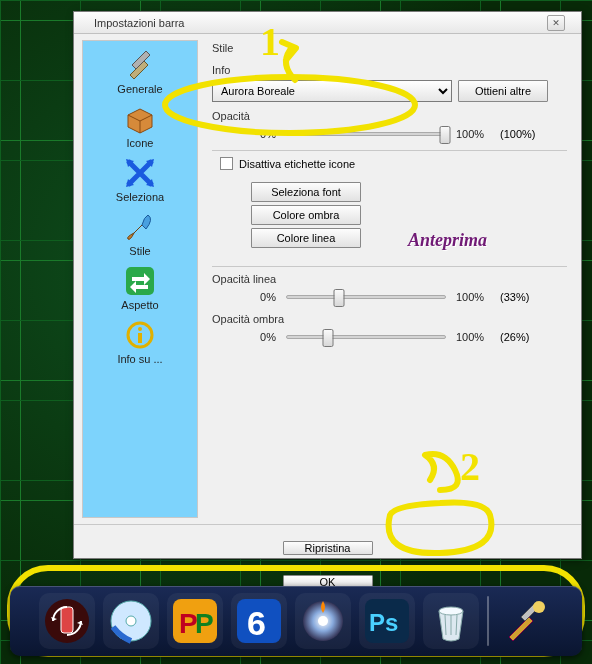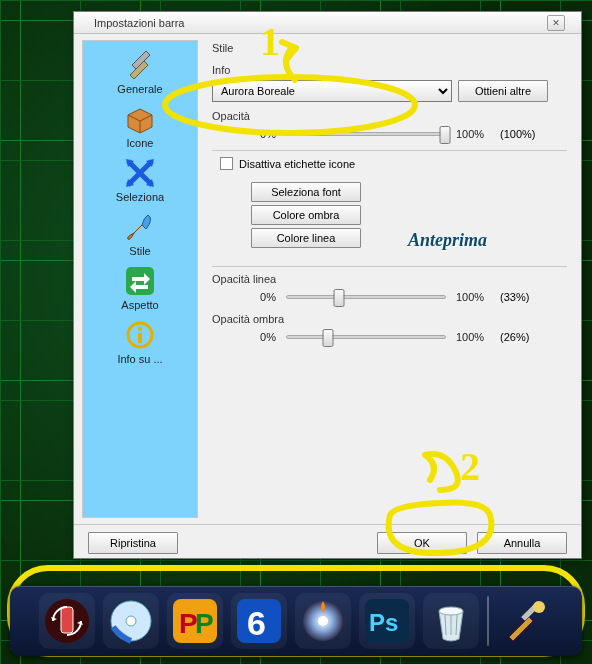--- a/index.html
+++ b/index.html
@@ -104,27 +104,27 @@
   border:1px solid #777; border-radius:2px;
   transform:translateX(-50%);
 }
 .slider-val { width:50px; font-size:11px;}
 .chk-row { display:flex; align-items:center; gap:6px; margin:6px 8px 8px;}
 .chk { width:13px; height:13px; border:1px solid #888; background:#fff;}
 .font-btns { display:flex; flex-direction:column; gap:3px; margin-top:4px;}
 .preview {
   position:absolute; left:210px; top:196px;
   font-family: Georgia, serif; font-style: italic; font-weight:bold;
-  font-size: 18px; color: #0c4a6e;
+  font-size: 18px; color: #701a75;
   text-shadow: 1px 1px 0 #fff;
 }
 .hr { height:1px; background:#c8c8c8; margin:10px 0 6px;}
 .footer {
   height: 36px; border-top:1px solid #c8c8c8;
-  display:flex; align-items:center; padding: 16px 14px; gap:10px;
+  display:flex; align-items:center; padding: 16px 14px; gap:10px;flex-direction:column;
 }
 .footer .spacer { flex:1; }
 
 
 .anno { position:absolute; pointer-events:none; }
 .anno svg { overflow:visible; }
 .anno-stroke { stroke:#f2e200; stroke-width:6; fill:none; stroke-linecap:round; stroke-linejoin:round;}
 .anno-text { font-family: "Comic Sans MS", cursive; font-size:40px; fill:#f2e200; font-weight:bold;}
 
 

